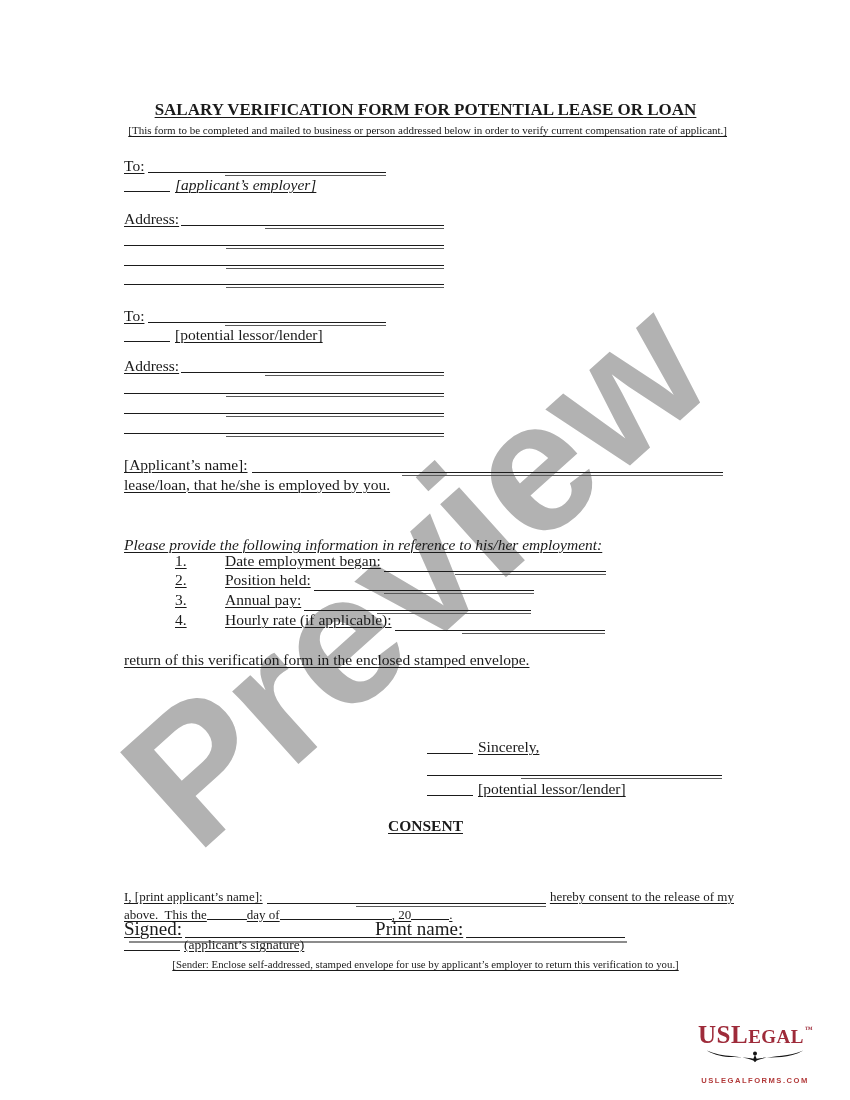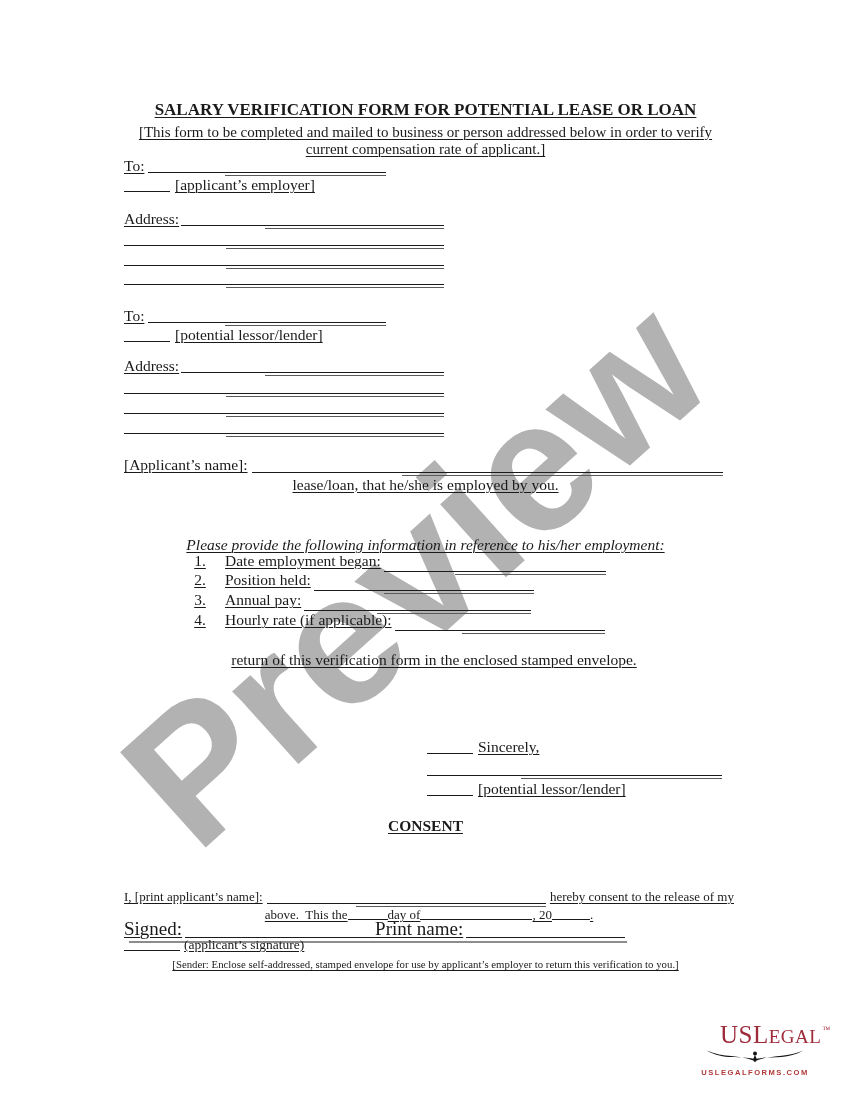--- a/index.html
+++ b/index.html
@@ -4,34 +4,34 @@
 <style>
   html,body{margin:0;padding:0;background:#e9e9e9;}
   .page{position:relative;width:850px;height:1100px;background:#ffffff;overflow:hidden;
         font-family:"Liberation Serif",serif;color:#1a1a1a;}
   
   .watermark{position:absolute;left:25px;top:468px;width:780px;height:210px;line-height:210px;
         text-align:center;font-family:"Liberation Sans",sans-serif;font-weight:bold;font-size:186px;
         transform:rotate(-42deg);z-index:0;user-select:none;white-space:nowrap;}
   
   .content{position:absolute;left:124px;top:0;width:603px;z-index:1;font-size:15.5px;}
-  .abs{position:absolute;left:0;text-align:center;}
+  .abs{position:absolute;left:0;}
   .u{text-decoration:underline;text-underline-offset:2px;text-decoration-thickness:1px;}
   .pre{white-space:pre;}
   .row{display:flex;align-items:flex-end;}
   
   .bl{display:inline-block;height:5px;margin-bottom:-2px;border-bottom:1.4px solid #1b1b1b;}
   .row .bl{height:5px;margin-bottom:2px;}
   .dbl{position:relative;}
   .dbl::after{content:"";position:absolute;left:32%;right:0;bottom:-4px;border-bottom:1.1px solid #5a5a5a;}
   .lineblank{position:absolute;height:0;border-bottom:1.4px solid #1b1b1b;}
   .title{top:100px;width:603px;text-align:center;font-weight:bold;font-size:17px;}
-  .note{top:124px;width:603px;text-align:center;font-size:15px;}
+  .note{top:124px;width:603px;text-align:right;font-size:11px;}
   .to1{top:157px;width:603px;}
-  .sub1{top:176px;}
+  .sub1{top:176px;font-style:italic;}
   .addr1{top:210px;width:320px;}
   .to2{top:307px;width:603px;}
   .sub2{top:326px;}
   .addr2{top:357px;width:320px;}
   .tobl{width:238px;margin-left:4px;}
   .subbl{width:46px;margin-right:5px;}
   .applicant{top:455px;width:603px;line-height:19.5px;}
   .provide{top:536px;width:603px;font-style:italic;}
   .list{top:550px;width:603px;padding-left:51px;box-sizing:border-box;}
   .item{display:flex;align-items:flex-end;height:19.7px;}
@@ -49,26 +49,26 @@
   .consentp .row .bl{margin-bottom:2px;}
   .signedrow{top:918px;width:501px;font-size:19px;position:absolute;}
   .signedrow::after{content:"";position:absolute;left:5px;right:-2px;bottom:-3px;border-bottom:2.6px solid #8c8c8c;}
   .sbl1{width:190px;margin-left:3px;}
   .sbl2{flex:1;margin-left:3px;}
   .sigsub{top:937px;font-size:13.5px;}
   .sigsub .bl{width:56px;margin-right:4px;}
   .sendernote{top:958px;width:603px;text-align:center;font-size:10.8px;}
   
   .logo{position:absolute;left:698px;top:1022px;width:114px;text-align:center;z-index:1;}
-  .brand{font-weight:normal;line-height:1;white-space:nowrap;margin-left:22px;}
+  .brand{font-weight:bold;line-height:1;white-space:nowrap;}
   .brand .big{font-size:25px;letter-spacing:.5px;}
   .brand .small{font-size:19px;letter-spacing:.5px;}
   .tm{font-size:8px;vertical-align:11px;margin-left:1px;}
   .eagle{display:block;margin:1px auto 0;}
-  .site{font-size:7.6px;font-weight:bold;letter-spacing:1.5px;margin-top:5px;font-family:"Liberation Sans",sans-serif;}
+  .site{font-size:7.6px;font-weight:bold;letter-spacing:1.5px;margin-top:13px;font-family:"Liberation Sans",sans-serif;}
 </style>
 </head>
 <body>
 
 <div class="page">
 
   <div class="watermark" style="color: rgb(178, 178, 178);">Preview</div>
 
   <div class="content">
 

